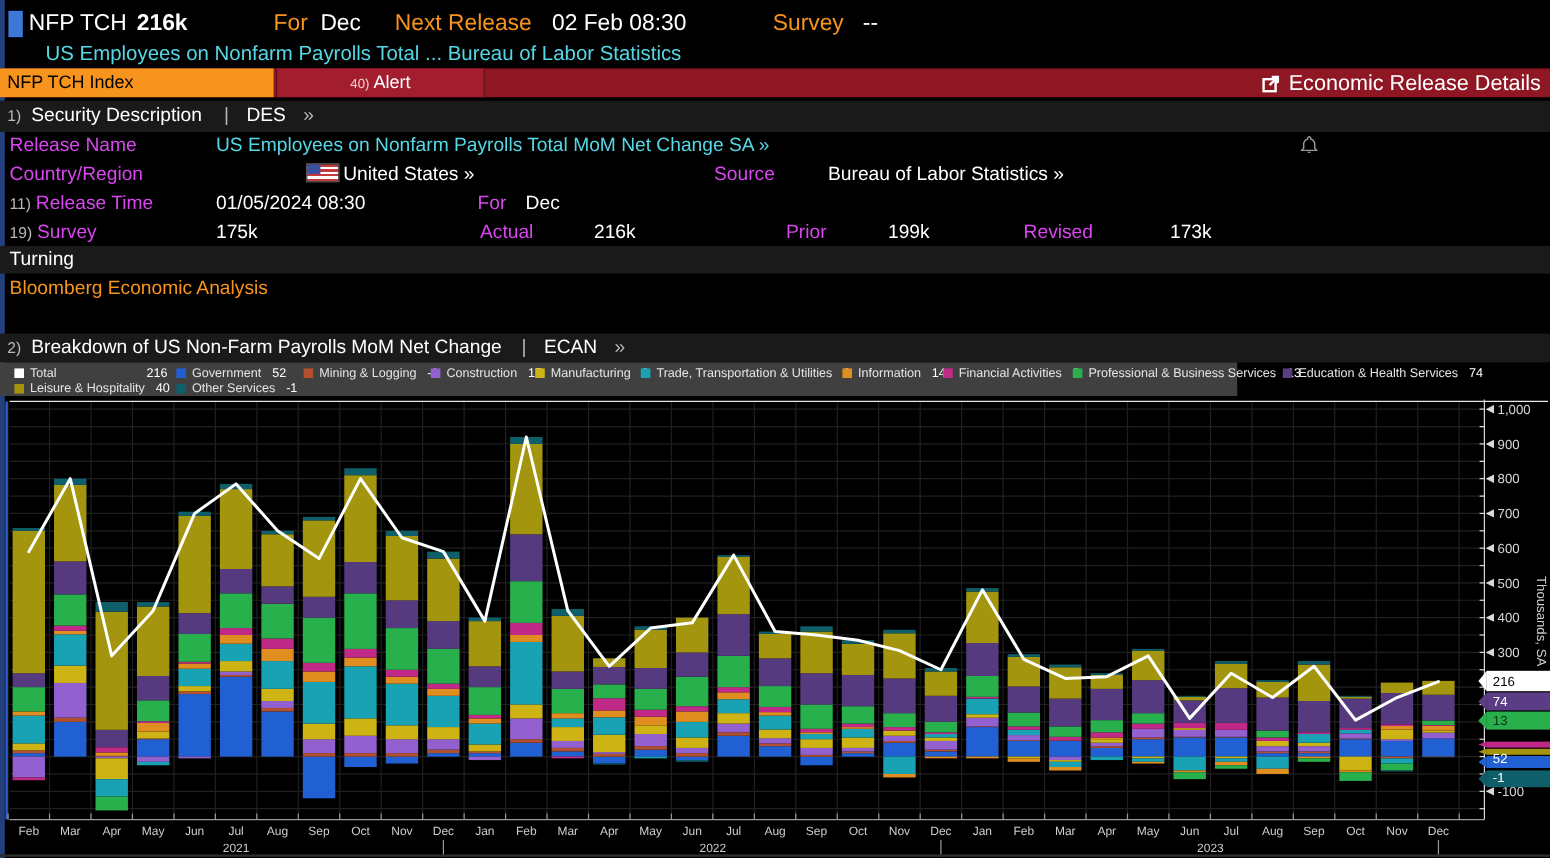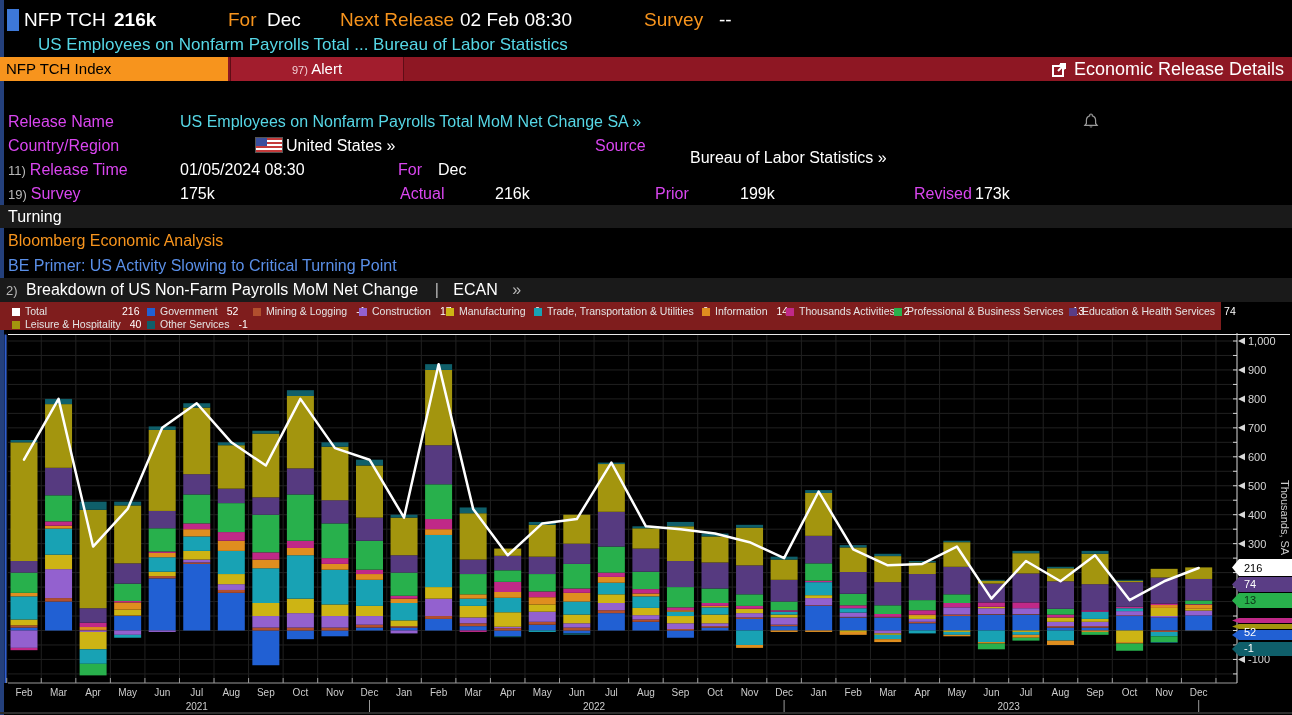--- a/index.html
+++ b/index.html
@@ -31,122 +31,126 @@
   .lab{color:#d946ef;}
   .cyan{color:#56d7e6;}
   .flag{display:inline-block;width:26px;height:14px;vertical-align:-2px;position:relative;
     background:repeating-linear-gradient(#c43a3a 0 2px,#fff 2px 4px);border:0.5px solid #555;}
   .flag i{position:absolute;left:0;top:0;width:11px;height:8px;background:#3a4f9e;}
   #bell{left:1082px;top:112px;}
   
   #insights-links{font-size:16px;}
   .bluelink{color:#5a8fe8;}
   
-  #legendstrip{left:0;top:302px;width:1221px;height:28px;background:#7f1d1d;}
+  #legendstrip{left:0;top:302px;width:1031px;height:28px;background:#404040;}
   .lg-item{position:absolute;height:13px;font-size:10.5px;line-height:13px;color:#e4e4e4;white-space:nowrap;}
   .lg-sw{display:inline-block;width:8px;height:8px;margin-right:5px;vertical-align:-0.5px;}
   .lg-val{color:#fff;margin-left:9px;}
   .lg-name{display:inline-block;}
   #chart-wrap{left:0;top:330px;width:1292px;height:385px;}
   #bottom-line{left:0;top:712px;width:1292px;height:2px;background:#2d2d2d;}
 </style>
 </head>
 <body>
 
 <div id="screen">
   <div class="abs" id="left-border"></div>
 
   <div class="abs cursor-block"></div>
   <div class="abs" id="hdr1">
     <span class="abs wht" style="left:24px;">NFP TCH</span>
     <span class="abs wht" style="left:114px;font-weight:bold;">216k</span>
     <span class="abs org" style="left:228px;">For</span>
     <span class="abs wht" style="left:267px;">Dec</span>
-    <span class="abs org" style="left:340px;">Next Release</span>
+    <span class="abs org" style="left:329px;">Next Release</span>
     <span class="abs wht" style="left:460px;">02 Feb 08:30</span>
     <span class="abs org" style="left:644px;">Survey</span>
     <span class="abs wht" style="left:719px;">--</span>
   </div>
 
   <div class="abs" id="hdr2">
     <span class="abs" style="left:14px;margin-left:24px;">US Employees on Nonfarm Payrolls Total ... Bureau of Labor Statistics</span>
   </div>
 
   <div class="abs" id="tabrow"></div>
   <div class="abs" id="tab-index">NFP TCH Index</div>
-  <div class="abs" id="btn-alert"><span class="num">97)</span> <span>Alert</span></div>
+  <div class="abs" id="btn-alert"><span class="num">40)</span> <span>Alert</span></div>
   <div class="abs" id="release-details">
     <svg width="15" height="15" viewBox="0 0 15 15">
       <rect x="1" y="2" width="12" height="12" fill="#fff"></rect>
       <rect x="3" y="4" width="8" height="8" fill="#8e1723"></rect>
       <path d="M7 8 L13 2 M9 1 L14 1 L14 6" stroke="#fff" stroke-width="2" fill="none"></path>
       <path d="M8 1 L14 1 L14 7 Z" fill="#fff"></path>
     </svg><span>Economic Release Details</span>
   </div>
 
+  <div class="abs secbar" style="top:84px;height:26px;line-height:26px;">
+    <span style="margin-left:6px;" class="numpfx">1)</span>
+    <span>Security Description</span>
+    <span class="dim" style="margin-left:14px;">|</span>
+    <span style="margin-left:10px;">DES</span>
+    <span class="dim" style="margin-left:10px;">»</span>
+  </div>
 
   <div class="abs drow" style="top:110px;">
     <span class="abs lab" style="left:8px;">Release Name</span>
     <span class="abs cyan" style="left:180px;">US Employees on Nonfarm Payrolls Total MoM Net Change SA »</span>
   </div>
   <svg class="abs" id="bell" width="18" height="18" viewBox="0 0 18 18">
     <path d="M9 2 a1.3 1.3 0 0 1 1.3 1.3 v0.6 a4.6 4.6 0 0 1 3.3 4.4 v3.2 l1.5 1.8 H2.9 l1.5 -1.8 V8.3 a4.6 4.6 0 0 1 3.3 -4.4 v-0.6 A1.3 1.3 0 0 1 9 2 Z" fill="none" stroke="#9a9a9a" stroke-width="1.2"></path>
     <path d="M7.4 14.4 a1.7 1.7 0 0 0 3.2 0 Z" fill="#9a9a9a"></path>
   </svg>
   <div class="abs drow" style="top:134px;">
     <span class="abs lab" style="left:8px;">Country/Region</span>
     <span class="abs" style="left:255px;"><span class="flag"><i></i></span></span>
     <span class="abs wht" style="left:286px;">United States »</span>
     <span class="abs lab" style="left:595px;">Source</span>
-    <span class="abs wht" style="left:690px;margin-top:12px;">Bureau of Labor Statistics »</span>
+    <span class="abs wht" style="left:690px;">Bureau of Labor Statistics »</span>
   </div>
   <div class="abs drow" style="top:158px;">
     <span class="abs" style="left:8px;text-align:right;"><span class="numpfx">11)</span><span class="lab">Release Time</span></span>
     <span class="abs wht" style="left:180px;">01/05/2024 08:30</span>
     <span class="abs lab" style="left:398px;">For</span>
     <span class="abs wht" style="left:438px;">Dec</span>
   </div>
   <div class="abs drow" style="top:182px;">
     <span class="abs" style="left:8px;"><span class="numpfx">19)</span><span class="lab">Survey</span></span>
     <span class="abs wht" style="left:180px;">175k</span>
     <span class="abs lab" style="left:400px;">Actual</span>
     <span class="abs wht" style="left:495px;">216k</span>
     <span class="abs lab" style="left:655px;">Prior</span>
     <span class="abs wht" style="left:740px;">199k</span>
-    <span class="abs lab" style="left:914px;">Revised</span>
+    <span class="abs lab" style="left:853px;">Revised</span>
     <span class="abs wht" style="left:975px;">173k</span>
   </div>
 
   <div class="abs secbar" style="top:205px;height:23px;line-height:23px;">
     <span style="margin-left:8px;">Turning</span>
   </div>
   <div class="abs" id="insights-links" style="left:8px;top:228px;width:1280px;height:25px;line-height:25px;">
     <span class="org">Bloomberg Economic Analysis</span>
-  </div>
-  <div class="abs" style="left:8px;top:253px;width:1280px;height:25px;line-height:25px;font-size:16px;">
-    <span class="bluelink">BE Primer: US Activity Slowing to Critical Turning Point</span>
   </div>
 
   <div class="abs secbar" style="top:278px;height:24px;line-height:24px;">
     <span style="margin-left:6px;" class="numpfx">2)</span>
     <span>Breakdown of US Non-Farm Payrolls MoM Net Change</span>
     <span class="dim" style="margin-left:12px;">|</span>
     <span style="margin-left:10px;">ECAN</span>
     <span class="dim" style="margin-left:10px;">»</span>
   </div>
 
   <div class="abs" id="legendstrip">
       <div class="lg-item" style="left: 12px; top: 3px;"><span class="lg-sw" style="background: rgb(255, 255, 255);"></span><span class="lg-name" style="min-width: 88px;">Total</span><span class="lg-val">216</span></div>
       <div class="lg-item" style="left: 147px; top: 3px;"><span class="lg-sw" style="background: rgb(33, 96, 211);"></span><span class="lg-name">Government</span><span class="lg-val">52</span></div>
       <div class="lg-item" style="left: 253px; top: 3px;"><span class="lg-sw" style="background: rgb(177, 79, 46);"></span><span class="lg-name">Mining &amp; Logging</span><span class="lg-val">-1</span></div>
       <div class="lg-item" style="left: 359px; top: 3px;"><span class="lg-sw" style="background: rgb(147, 97, 207);"></span><span class="lg-name">Construction</span><span class="lg-val">17</span></div>
       <div class="lg-item" style="left: 446px; top: 3px;"><span class="lg-sw" style="background: rgb(205, 180, 20);"></span><span class="lg-name">Manufacturing</span><span class="lg-val">6</span></div>
       <div class="lg-item" style="left: 534px; top: 3px;"><span class="lg-sw" style="background: rgb(24, 162, 180);"></span><span class="lg-name">Trade, Transportation &amp; Utilities</span><span class="lg-val">0</span></div>
       <div class="lg-item" style="left: 702px; top: 3px;"><span class="lg-sw" style="background: rgb(223, 142, 31);"></span><span class="lg-name">Information</span><span class="lg-val">14</span></div>
-      <div class="lg-item" style="left: 786px; top: 3px;"><span class="lg-sw" style="background: rgb(192, 41, 136);"></span><span class="lg-name">Thousands Activities</span><span class="lg-val">2</span></div>
+      <div class="lg-item" style="left: 786px; top: 3px;"><span class="lg-sw" style="background: rgb(192, 41, 136);"></span><span class="lg-name">Financial Activities</span><span class="lg-val">2</span></div>
       <div class="lg-item" style="left: 894px; top: 3px;"><span class="lg-sw" style="background: rgb(40, 176, 76);"></span><span class="lg-name">Professional &amp; Business Services</span><span class="lg-val">13</span></div>
       <div class="lg-item" style="left: 1069px; top: 3px;"><span class="lg-sw" style="background: rgb(90, 61, 133);"></span><span class="lg-name">Education &amp; Health Services</span><span class="lg-val">74</span></div>
       <div class="lg-item" style="left: 12px; top: 16px;"><span class="lg-sw" style="background: rgb(163, 149, 14);"></span><span class="lg-name" style="min-width: 88px;">Leisure &amp; Hospitality</span><span class="lg-val">40</span></div>
       <div class="lg-item" style="left: 147px; top: 16px;"><span class="lg-sw" style="background: rgb(15, 95, 106);"></span><span class="lg-name">Other Services</span><span class="lg-val">-1</span></div>
     </div>
 
   <div class="abs" id="chart-wrap">
     <svg id="chart-svg" width="1292" height="385">
         <g>
           <line x1="6.725000000000001" y1="5" x2="6.725000000000001" y2="353" stroke="#202020" stroke-width="1"></line>

